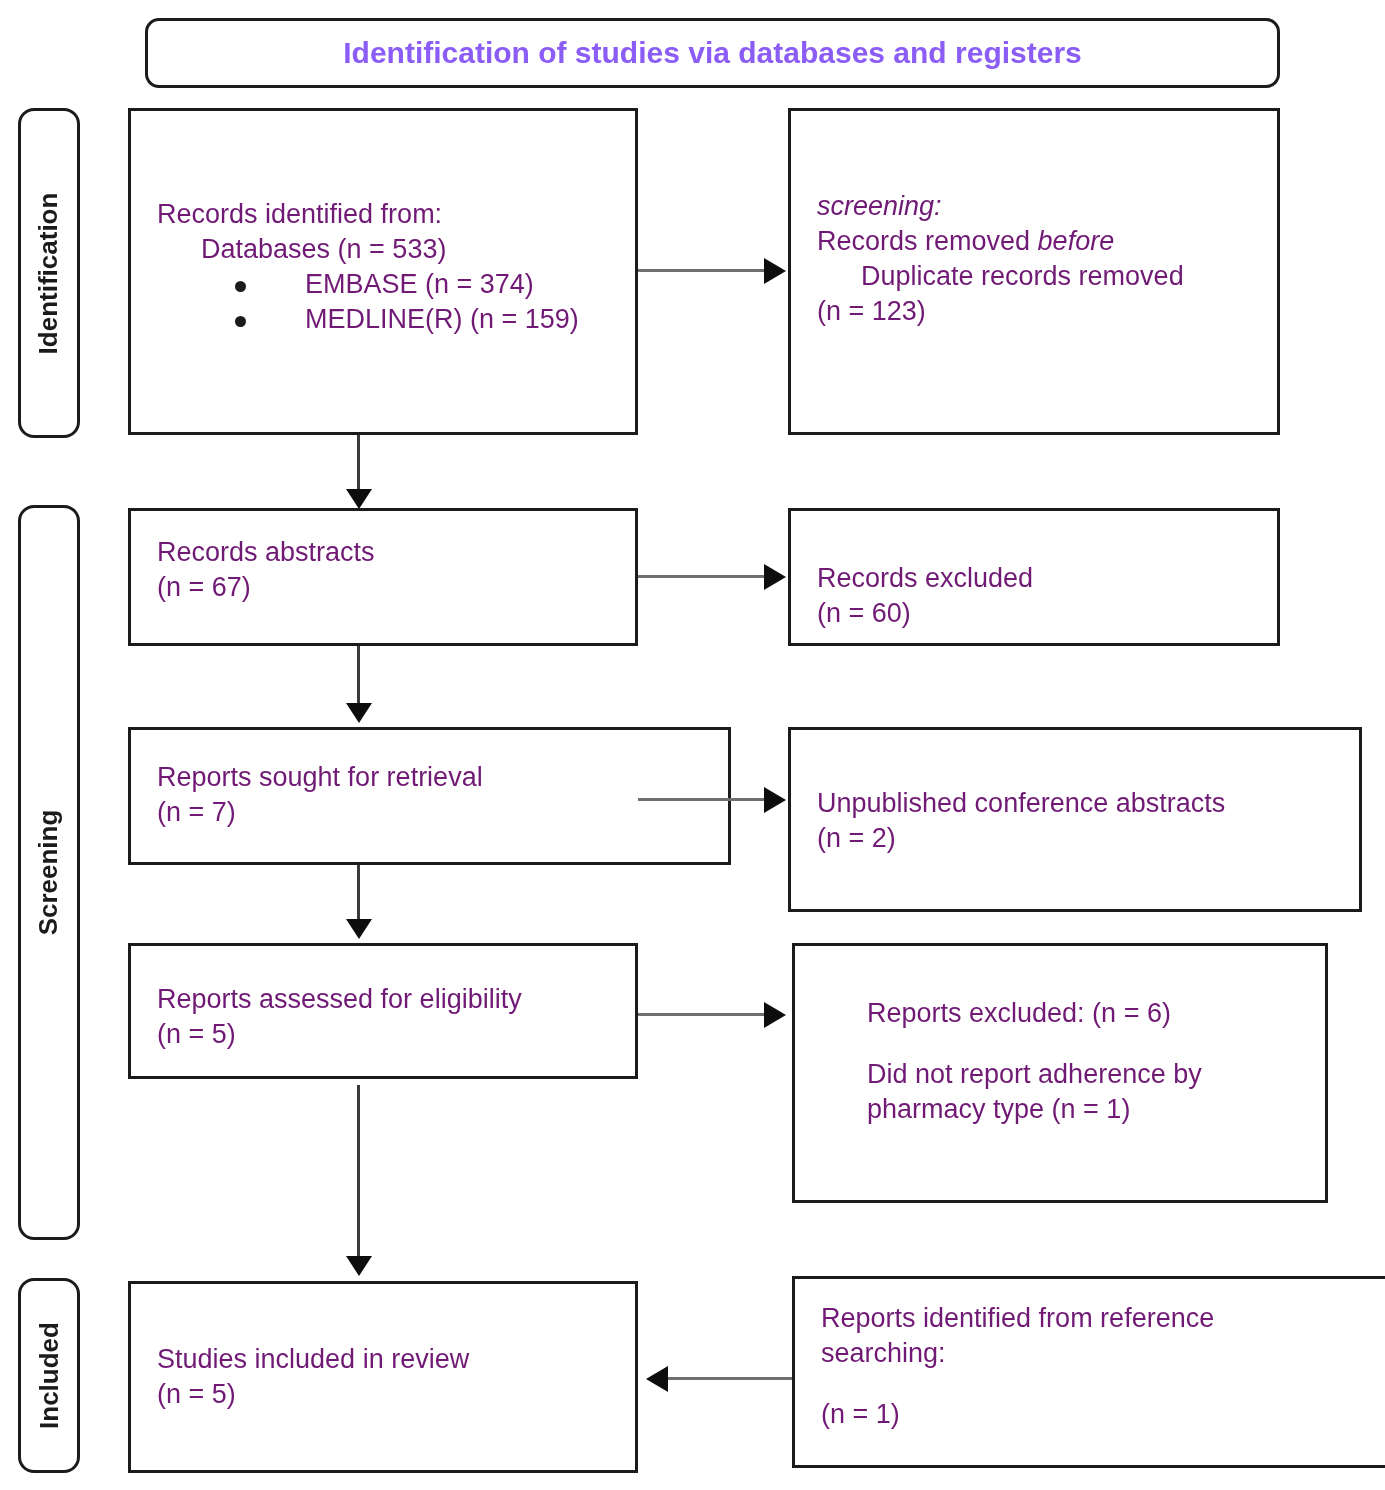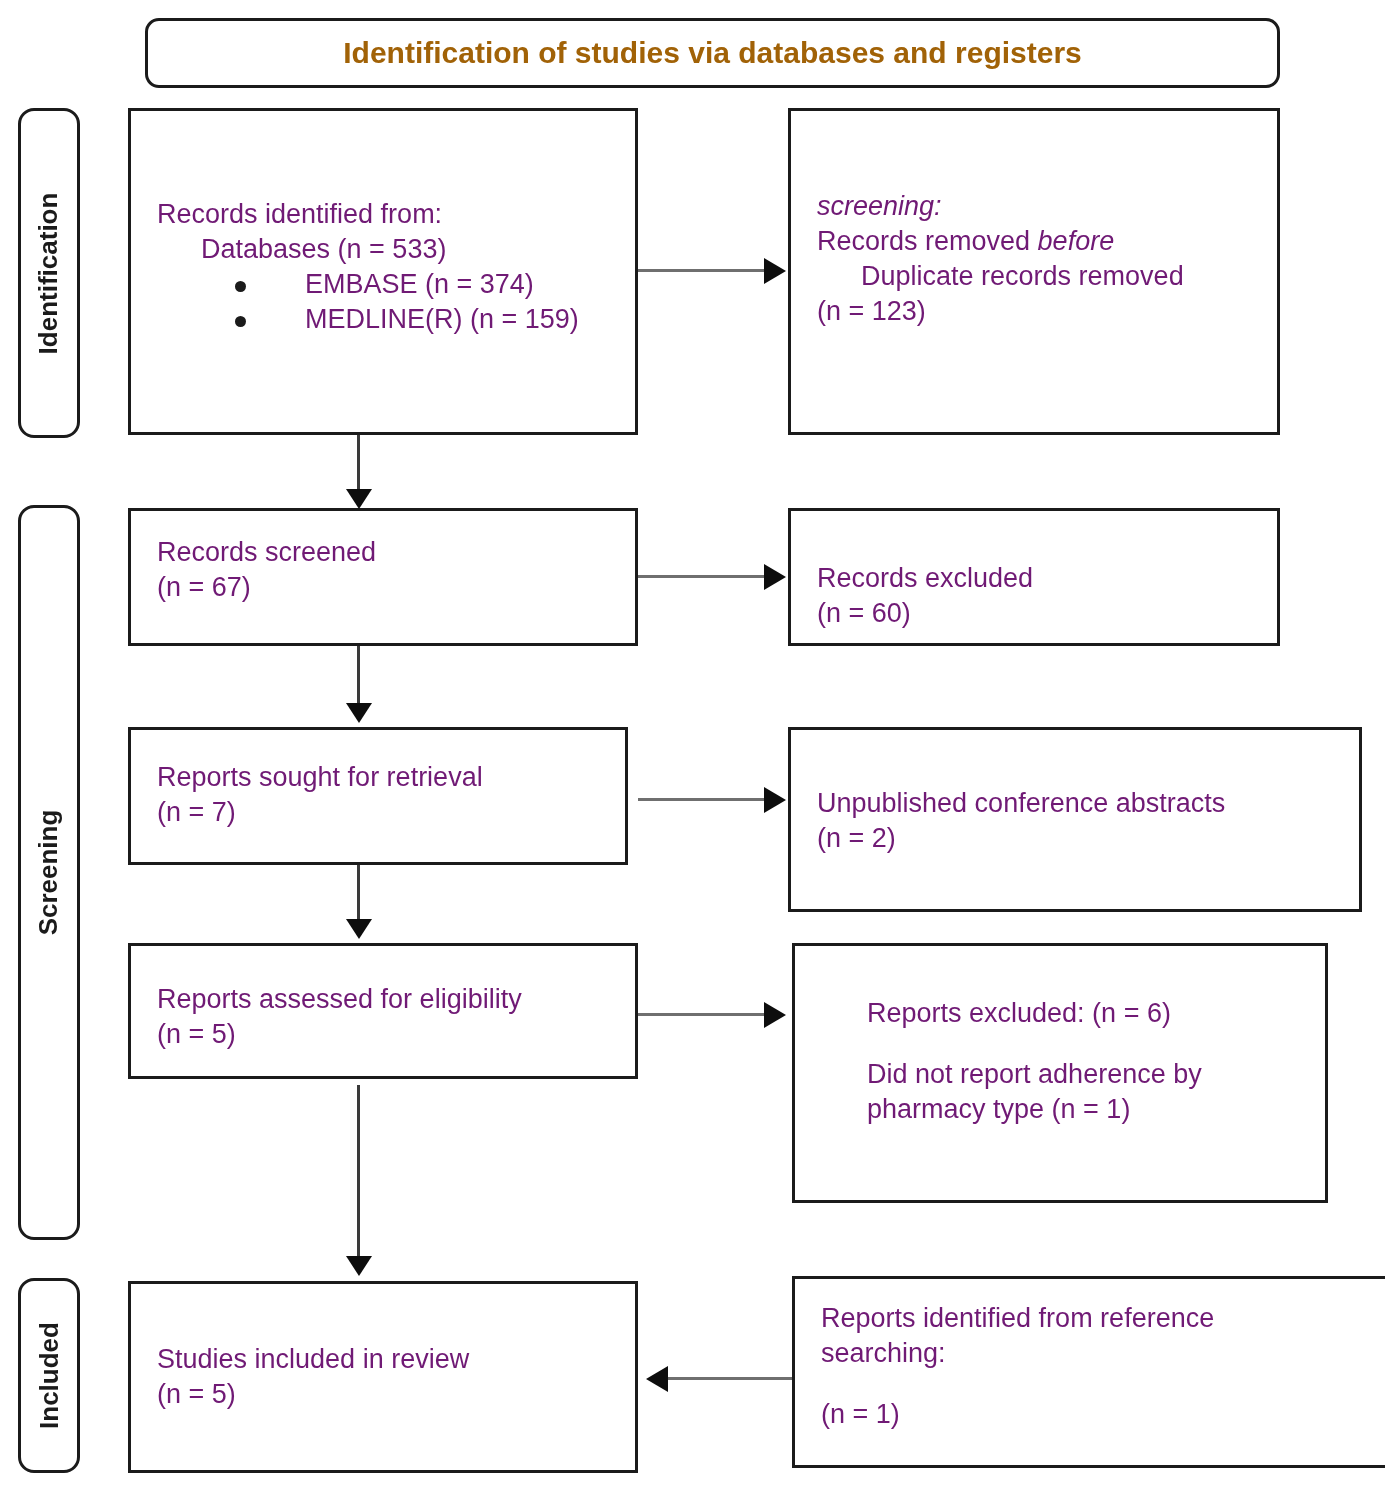--- a/index.html
+++ b/index.html
@@ -31,21 +31,21 @@
     border: 3px solid #1b1b1b;
     border-radius: 14px;
     display: flex;
     align-items: center;
     justify-content: center;
   }
   .banner-text {
     font-size: 30px;
     font-weight: bold;
     letter-spacing: 0px;
-    color: #a16207;
+    color: #8b5cf6;
     text-align: center;
   }
   .stage {
     position: absolute;
     box-sizing: border-box;
     background: #ffffff;
     border: 3px solid #1b1b1b;
     border-radius: 16px;
     display: flex;
     align-items: center;
@@ -171,33 +171,33 @@
     <div class="box-text" style="top:78px;">
       <span class="ln ital">screening:</span>
       <span class="ln"><span>Records removed </span><span class="ital">before</span></span>
       <span class="ln indent1">Duplicate records removed</span>
       <span class="ln">(n = 123)</span>
     </div>
   </div>
 
   <div class="box" style="left:128px; top:508px; width:510px; height:138px;">
     <div class="box-text" style="top:24px;">
-      <span class="ln">Records screened</span>
+      <span class="ln">Records abstracts</span>
       <span class="ln">(n = 67)</span>
     </div>
   </div>
 
   <div class="box" style="left:788px; top:508px; width:492px; height:138px;">
     <div class="box-text" style="top:50px;">
       <span class="ln">Records excluded</span>
       <span class="ln">(n = 60)</span>
     </div>
   </div>
 
-  <div class="box" style="left:128px; top:727px; width:500px; height:138px;">
+  <div class="box" style="left:128px; top:727px; width:603px; height:138px;">
     <div class="box-text" style="top:30px;">
       <span class="ln">Reports sought for retrieval</span>
       <span class="ln">(n = 7)</span>
     </div>
   </div>
 
   <div class="box" style="left:788px; top:727px; width:574px; height:185px;">
     <div class="box-text" style="top:56px;">
       <span class="ln">Unpublished conference abstracts</span>
       <span class="ln">(n = 2)</span>

